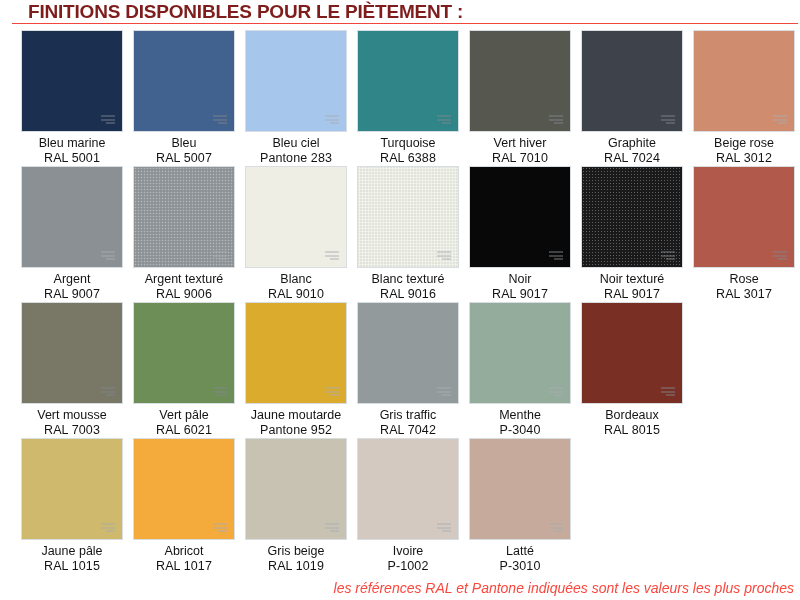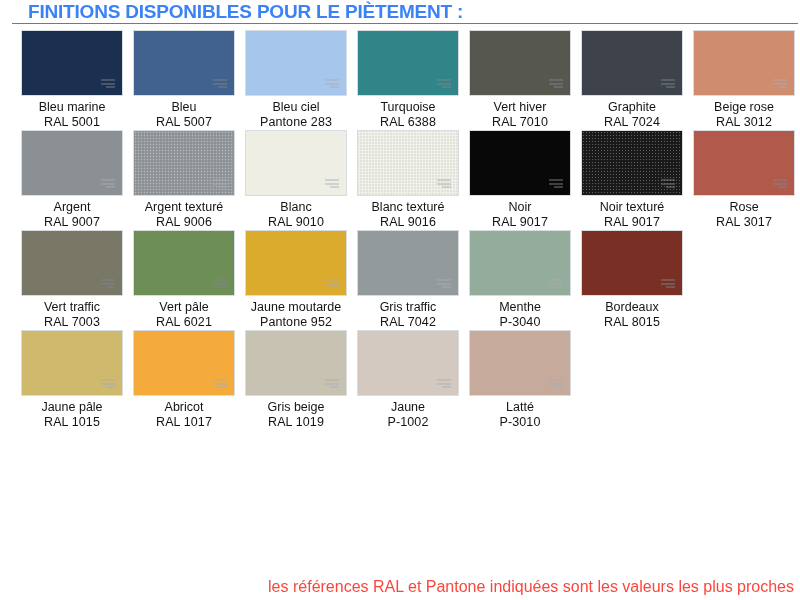--- a/index.html
+++ b/index.html
@@ -39,21 +39,21 @@
     padding: 6px 0 0 0;
     display: flex;
     flex-direction: column;
     gap: 0px;
   }
   .swatch-row {
     display: flex;
     flex-direction: row;
     padding-left: 21px;
     gap: 10px;
-    height: 100px;
+    height: 136px;
   }
   .swatch-cell {
     width: 102px;
     display: flex;
     flex-direction: column;
     align-items: center;
   }
   .swatch-chip {
     width: 102px;
     height: 102px;
@@ -112,29 +112,30 @@
     white-space: nowrap;
   }
   .swatch-ref { letter-spacing: 0.1px; }
 
   
   #footer-note {
     position: absolute;
     right: 6px;
     bottom: 4px;
     color: #fa473d;
-    font-size: 16px;
+    font-size: 14px;
     white-space: nowrap;
+    font-style: italic;
   }
 </style>
 </head>
 <body>
 
 <div id="title-bar" style="border-bottom-color: rgb(240, 70, 60);">
-  <span id="page-title" style="color: #3b82f6;">FINITIONS DISPONIBLES POUR LE PIÈTEMENT :</span>
+  <span id="page-title" style="color: #7f1d1d;">FINITIONS DISPONIBLES POUR LE PIÈTEMENT :</span>
 </div>
 
 <div id="swatch-grid">
     <div class="swatch-row">
       <div class="swatch-cell">
         <div class="swatch-chip dark" style="background: rgb(27, 48, 80);">
           <span class="chip-watermark">
             <i></i>
             <i></i>
             <i></i>
@@ -320,21 +321,21 @@
     <div class="swatch-row">
       <div class="swatch-cell">
         <div class="swatch-chip dark" style="background: rgb(121, 120, 102);">
           <span class="chip-watermark">
             <i></i>
             <i></i>
             <i></i>
           </span>
         </div>
         <div class="swatch-label">
-          <span class="swatch-name">Vert traffic</span>
+          <span class="swatch-name">Vert mousse</span>
           <span class="swatch-ref">RAL 7003</span>
         </div>
       </div>
       <div class="swatch-cell">
         <div class="swatch-chip dark" style="background: rgb(109, 142, 86);">
           <span class="chip-watermark">
             <i></i>
             <i></i>
             <i></i>
           </span>
@@ -439,21 +440,21 @@
       </div>
       <div class="swatch-cell">
         <div class="swatch-chip light" style="background: rgb(212, 201, 193);">
           <span class="chip-watermark">
             <i></i>
             <i></i>
             <i></i>
           </span>
         </div>
         <div class="swatch-label">
-          <span class="swatch-name">Jaune</span>
+          <span class="swatch-name">Ivoire</span>
           <span class="swatch-ref">P-1002</span>
         </div>
       </div>
       <div class="swatch-cell">
         <div class="swatch-chip light" style="background: rgb(198, 171, 156);">
           <span class="chip-watermark">
             <i></i>
             <i></i>
             <i></i>
           </span>

